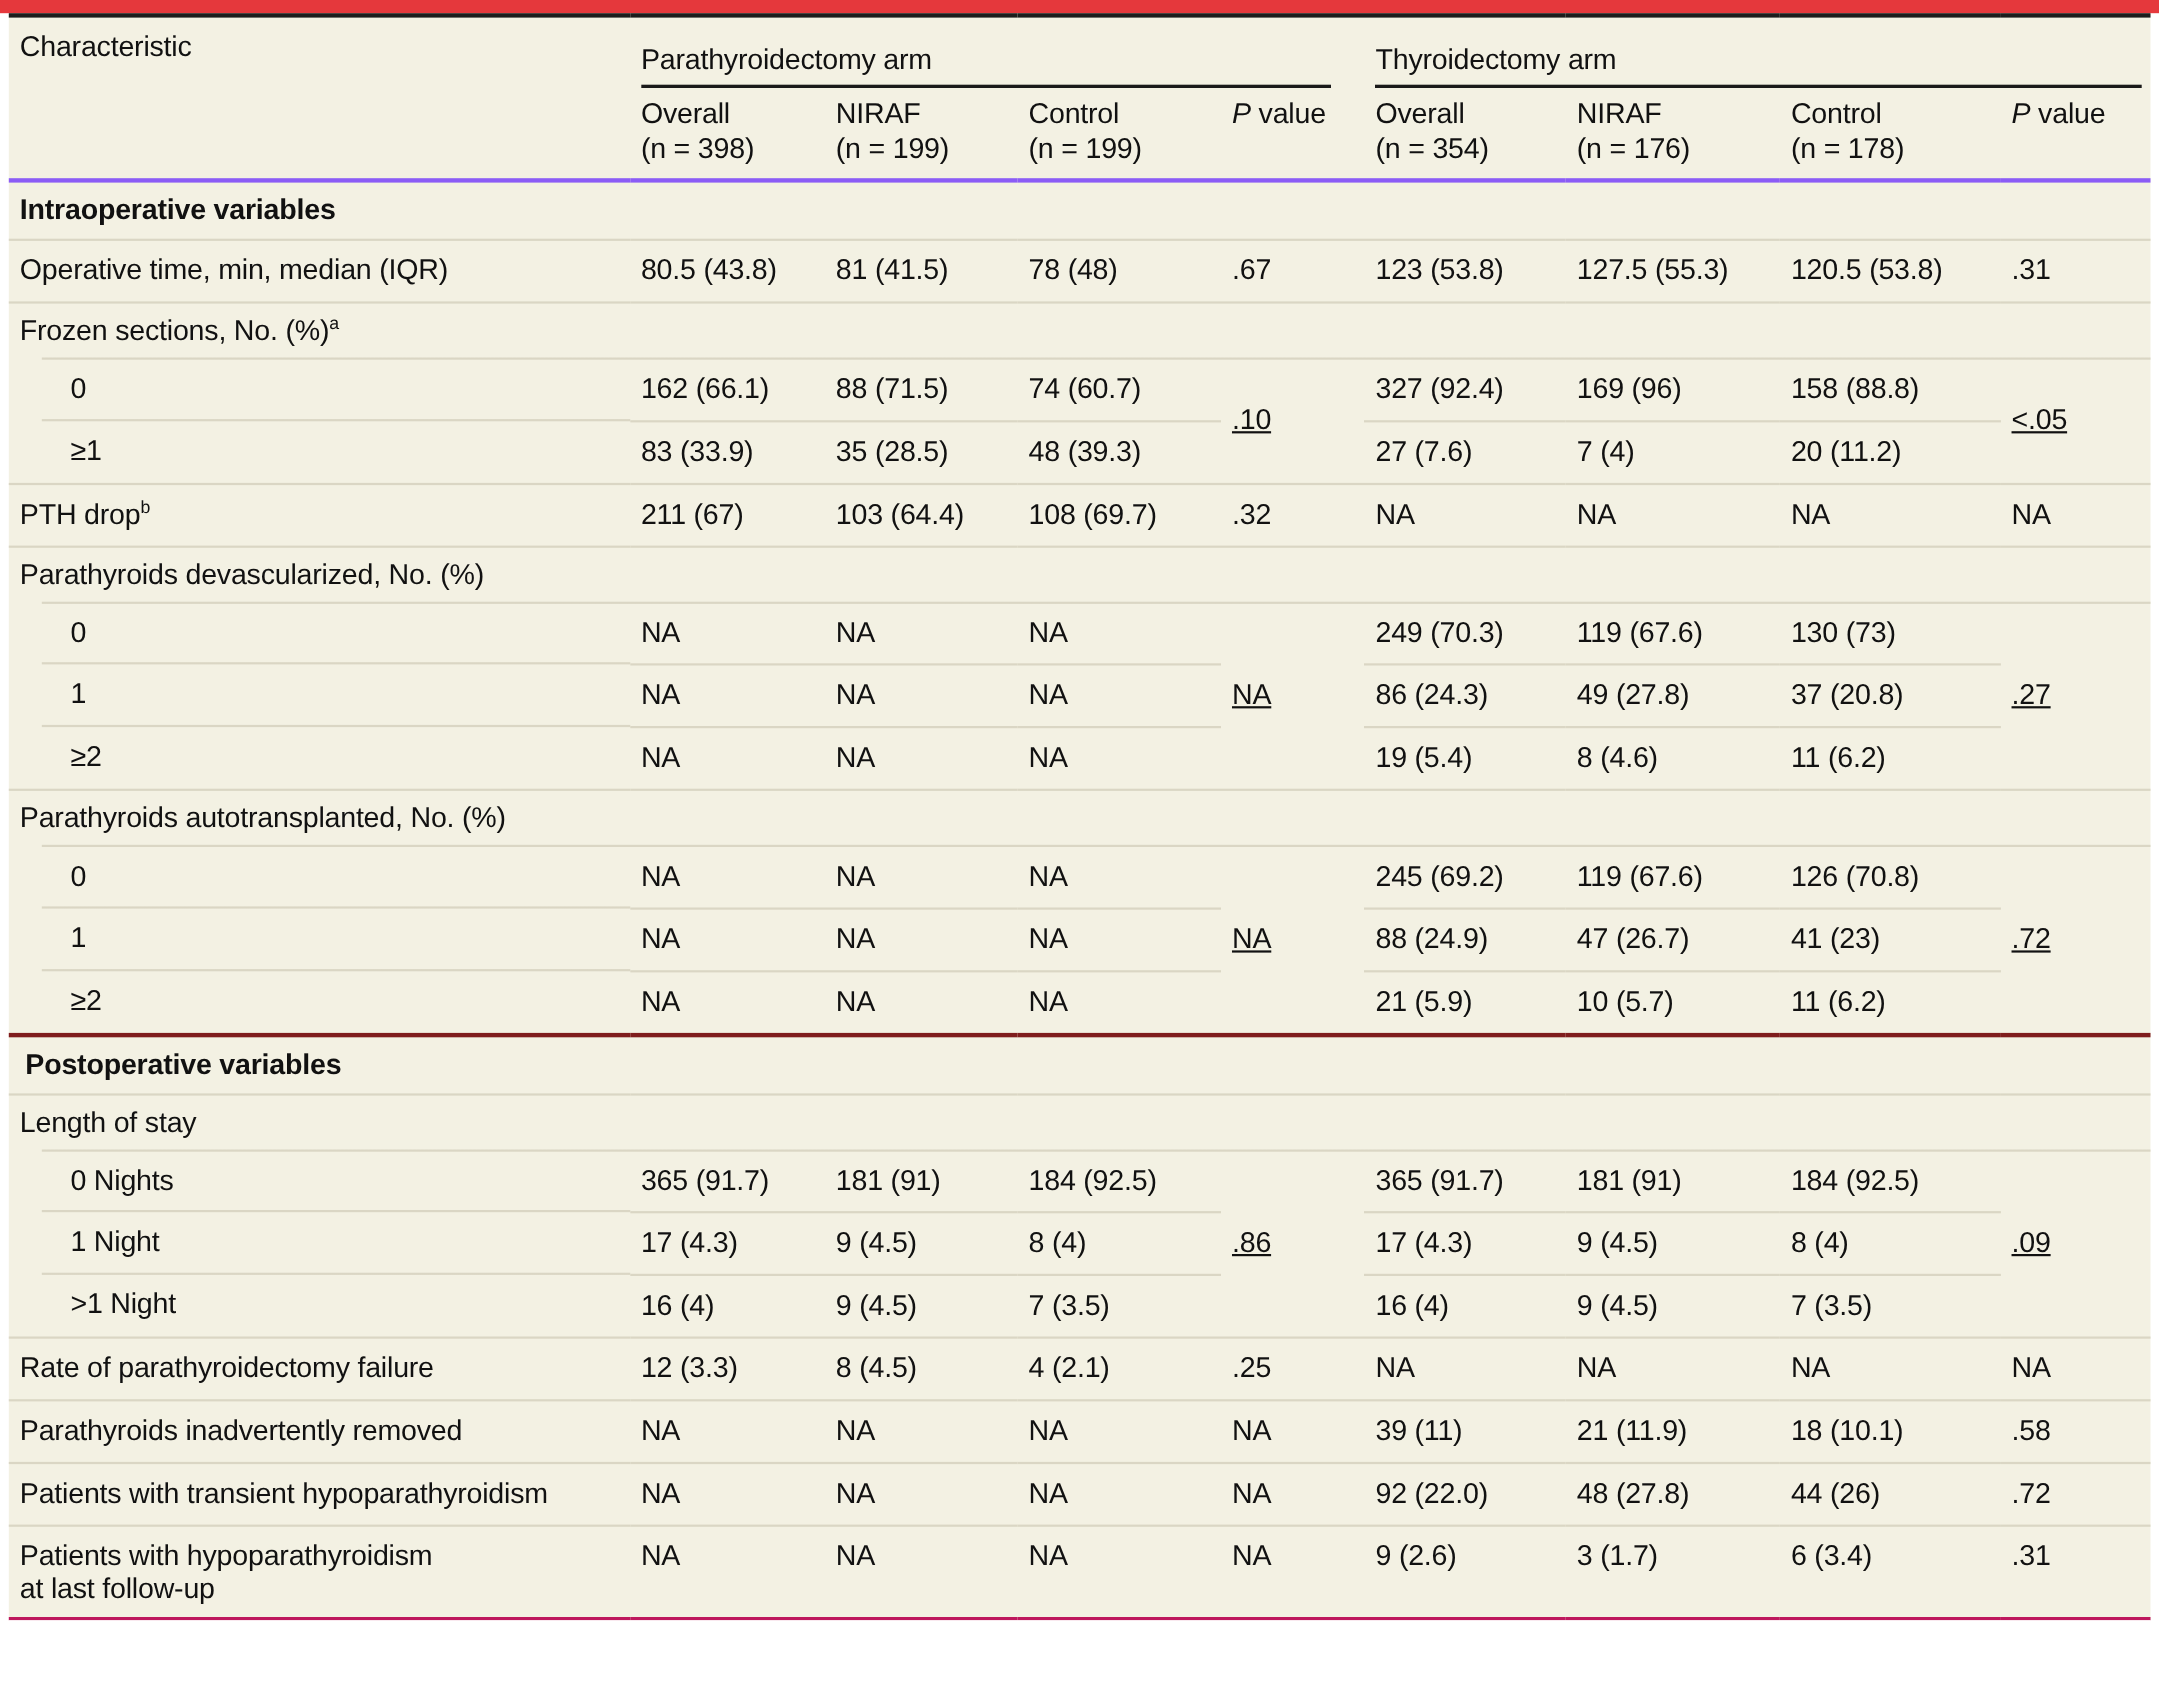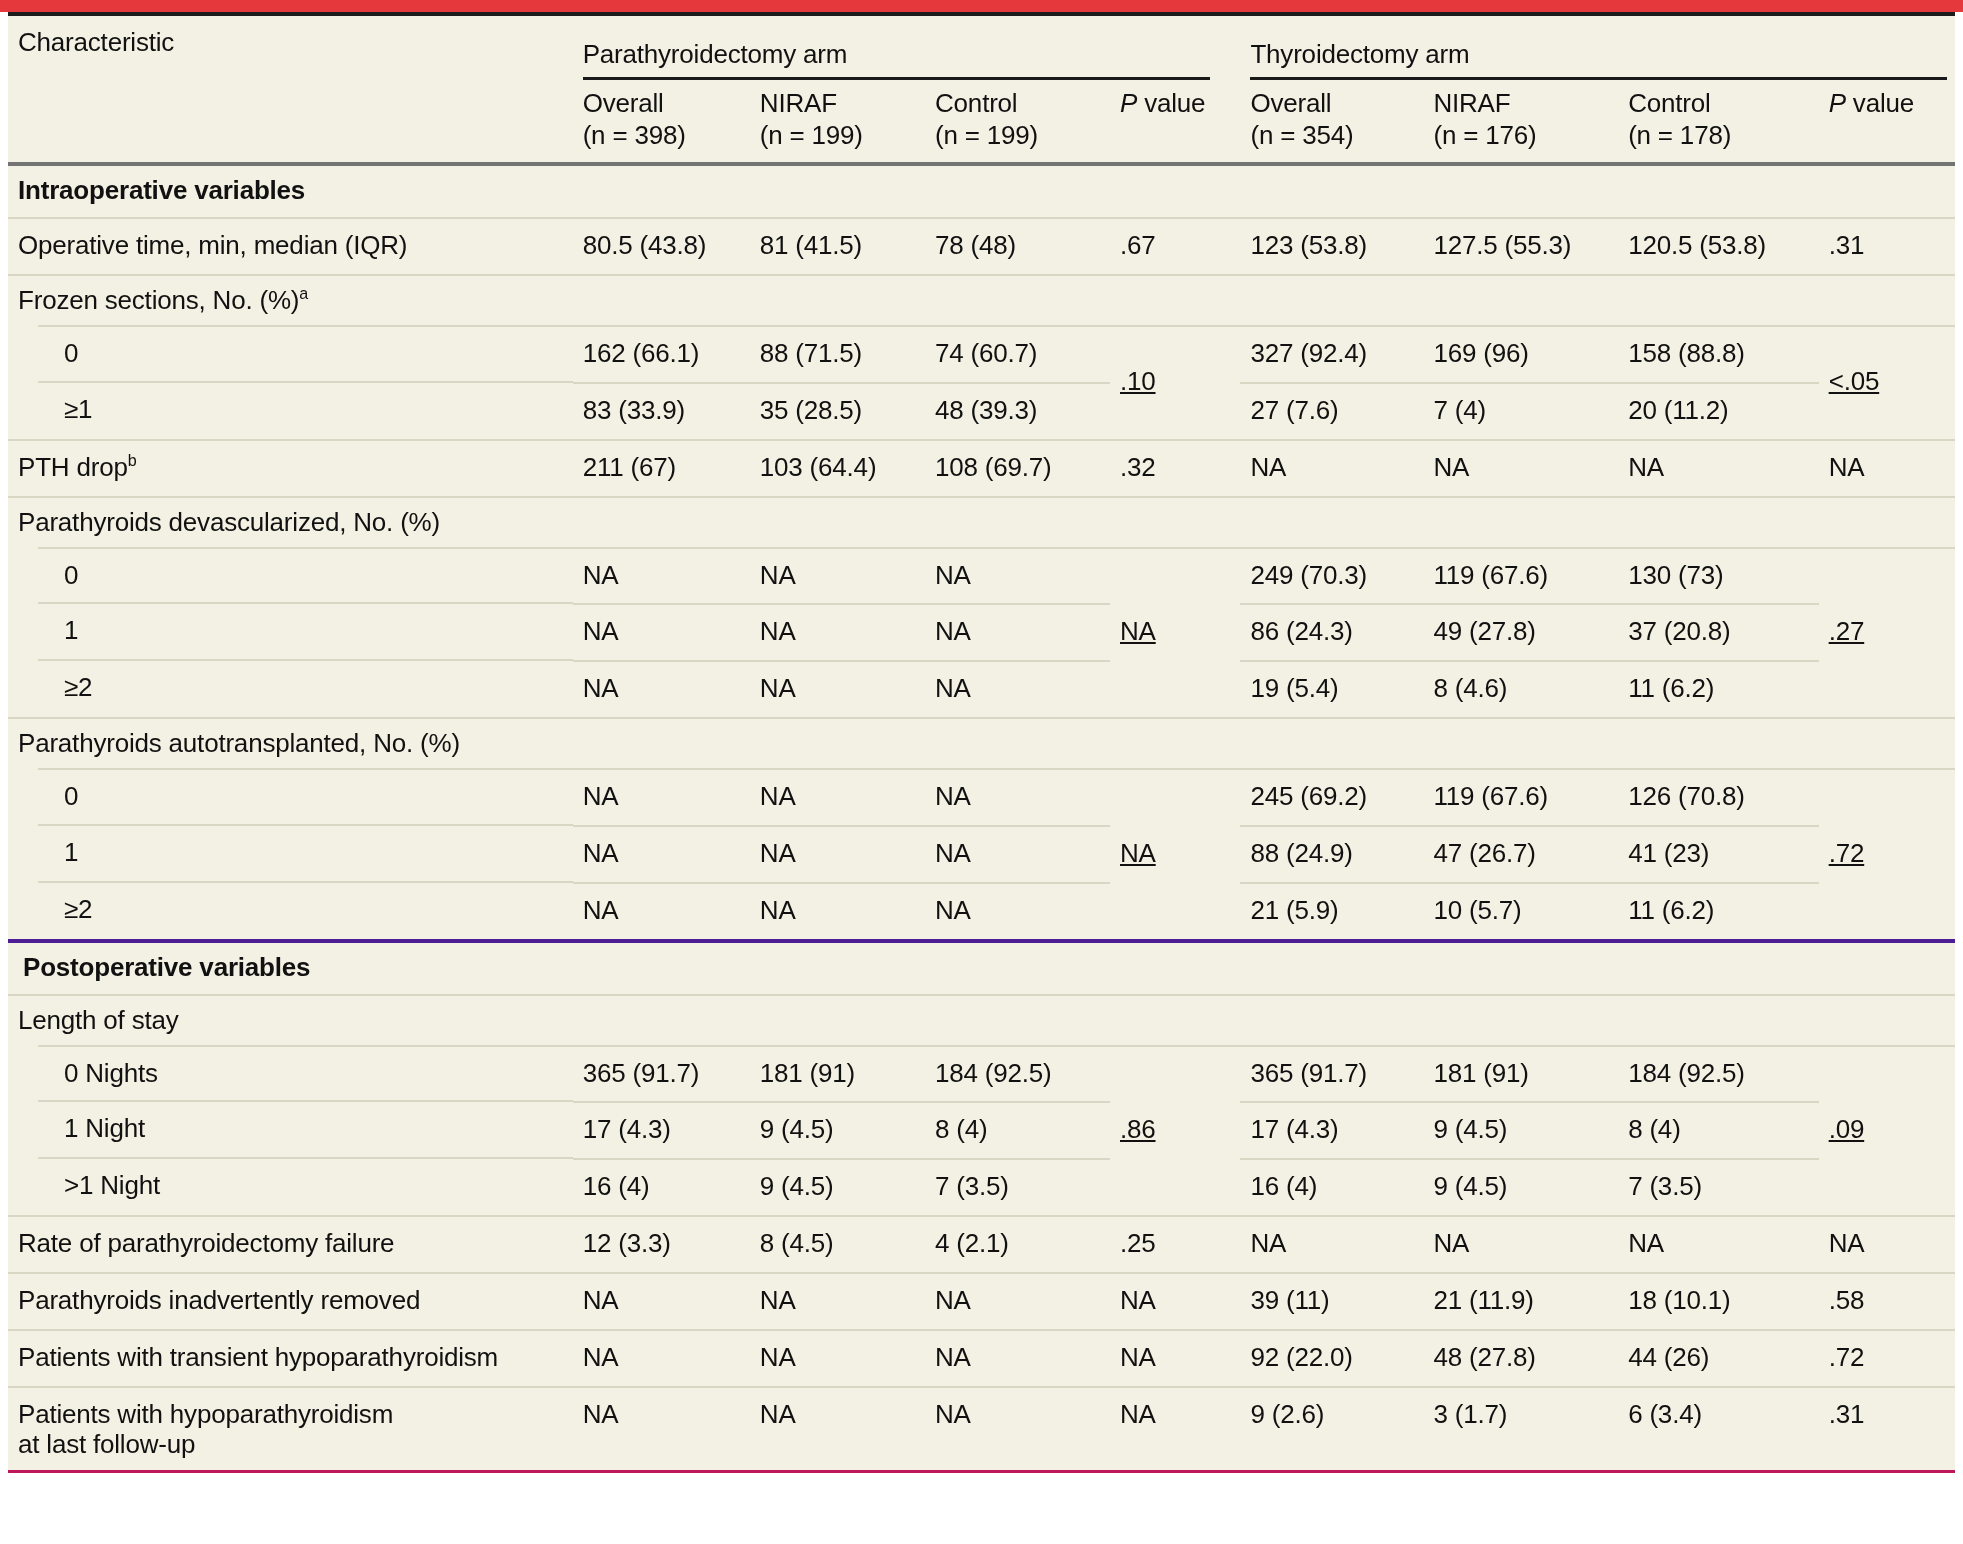--- a/index.html
+++ b/index.html
@@ -39,39 +39,39 @@
   .char-table th, .char-table td {
     text-align: left;
     font-weight: normal;
     font-size: 26px;
     line-height: 1.15;
     padding: 12px 8px 13px 10px;
     vertical-align: top;
     letter-spacing: -0.2px;
   }
   
-  thead th { vertical-align: bottom; font-weight: bold; border-bottom: 4px solid #737373; }
+  thead th { vertical-align: bottom; font-weight: bold; border-bottom: 4px solid #8b5cf6; }
   th.spanner { padding: 12px 0 0 10px; border-bottom: none; }
   th.spanner .spanner-inner {
     border-bottom: 3px solid #1a1a1a;
     padding-bottom: 7px;
     margin-top: 12px;
   }
   th.spanner-para .spanner-inner { margin-right: 30px; }
   th.spanner-thy  .spanner-inner { margin-right: 8px; }
   th.colhead { white-space: pre-line; padding-top: 8px; padding-bottom: 11px; line-height: 1.22; }
   .it { font-style: italic; }
   
   tbody td { border-bottom: 2px solid #dad6c4; }
   tr.section td {
     font-weight: bold;
     padding-top: 10px;
     padding-bottom: 11px;
   }
-  tr.postop td { border-top: 4px solid #4c1d95; padding-left: 15px; }
+  tr.postop td { border-top: 4px solid #7f1d1d; padding-left: 15px; }
   tr.glabel td { padding-top: 10px; padding-bottom: 11px; }
   .partial-b {
     border-bottom: none !important;
     background-image: linear-gradient(#dad6c4, #dad6c4);
     background-size: calc(100% - 30px) 2px;
     background-position: 30px 100%;
     background-repeat: no-repeat;
   }
   td.sub { padding-left: 56px; }
   td.pspan { vertical-align: middle; text-decoration: underline; }

